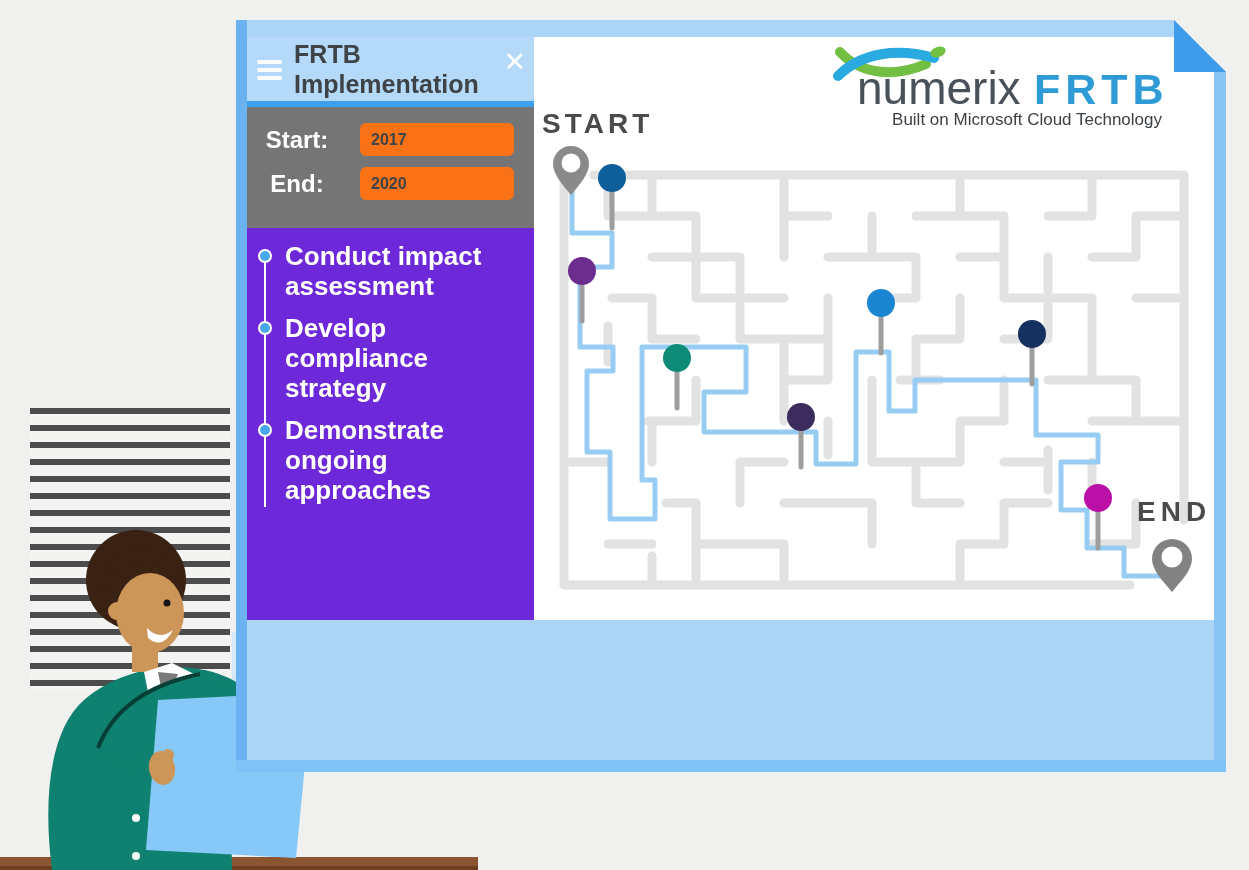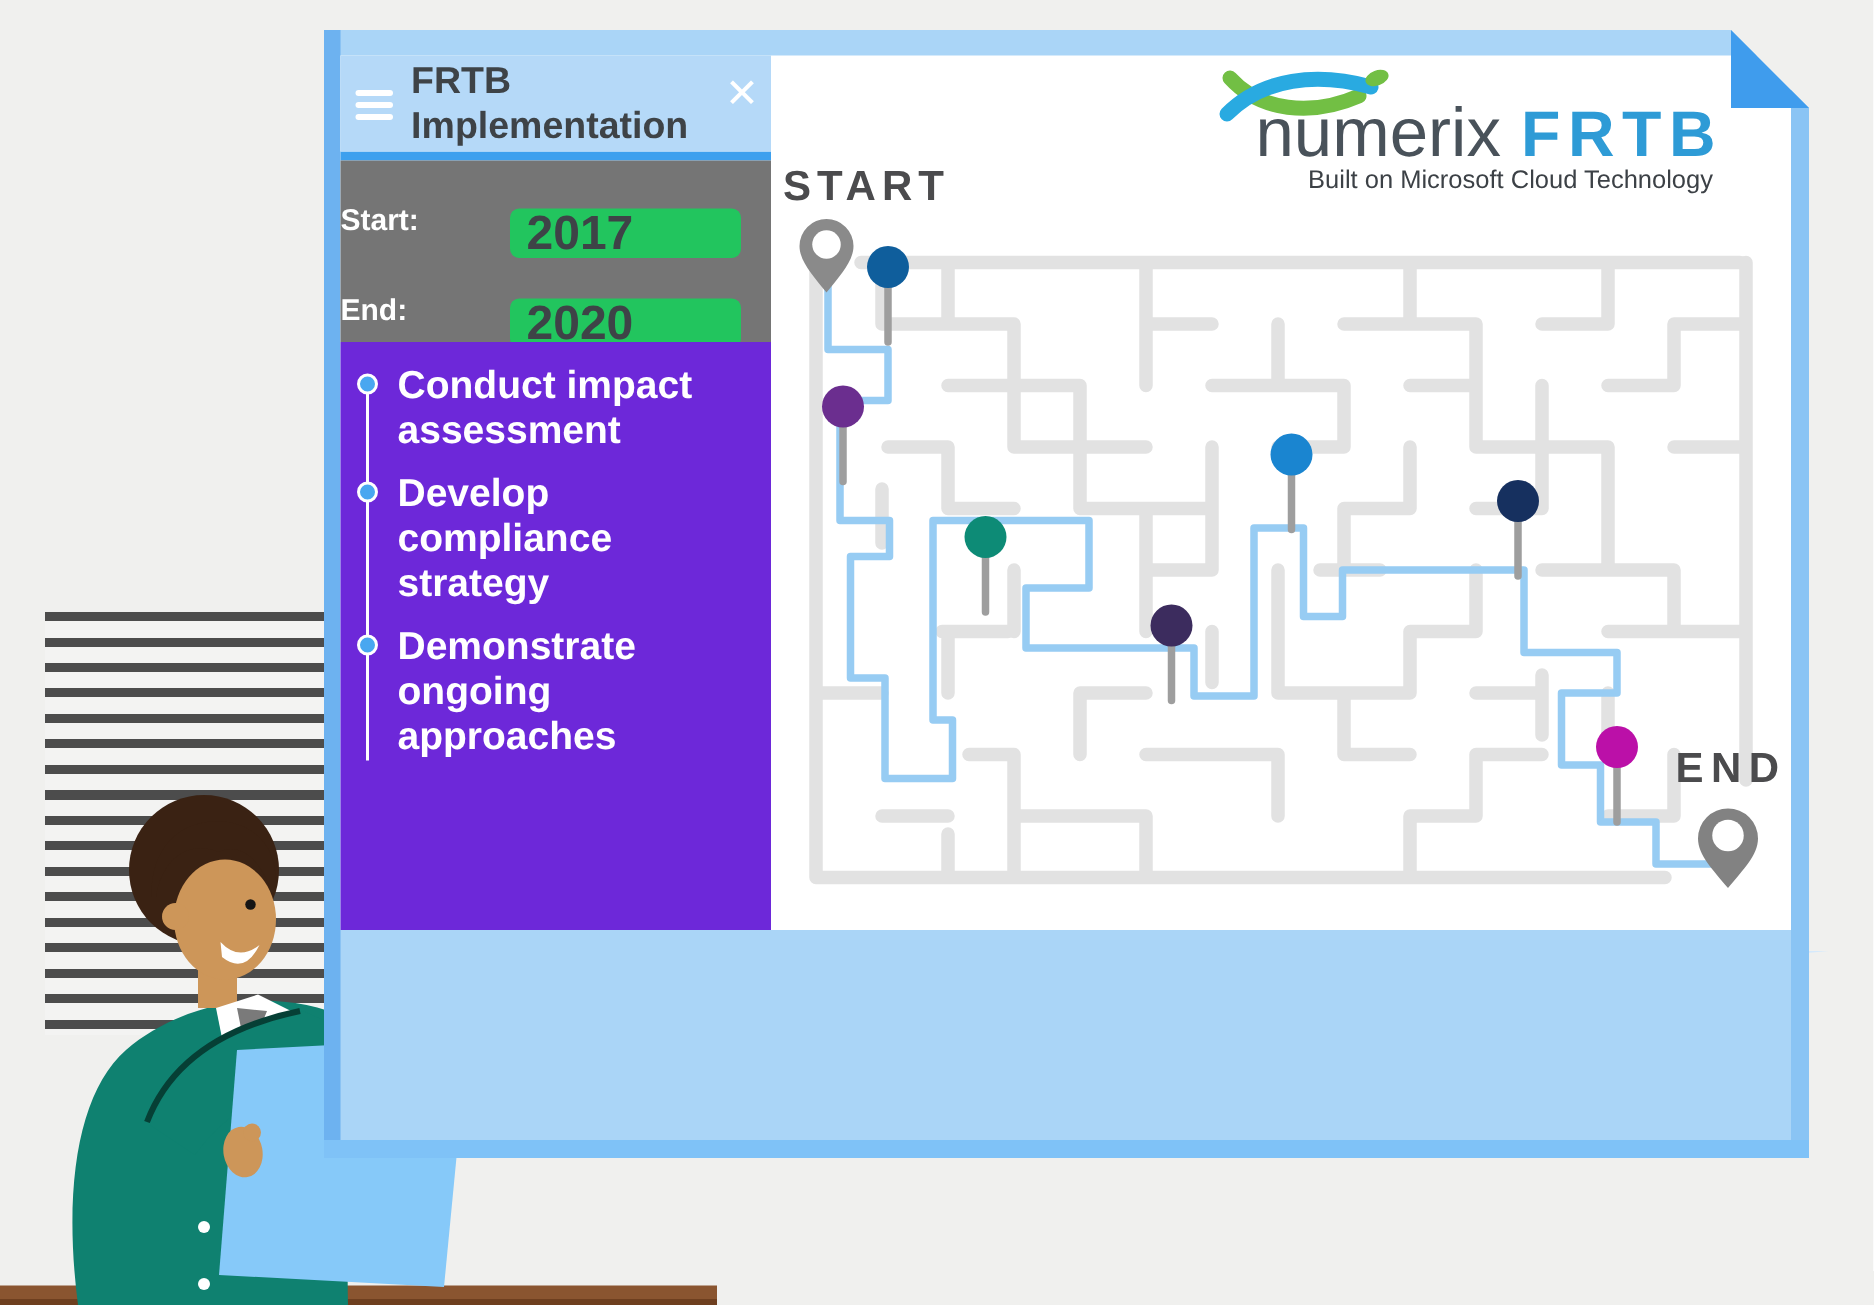--- a/index.html
+++ b/index.html
@@ -7,40 +7,40 @@
   .stage{position:relative;width:1249px;height:870px;background:#f0f0ee;overflow:hidden;}
 
   
   .blinds{position:absolute;left:30px;top:408px;width:200px;height:282px;
     background:repeating-linear-gradient(#4c4c4c 0 6px,#f3f3f2 6px 17px);}
 
   .backdrop{position:absolute;left:0;top:0;}
   .person-svg{position:absolute;left:0;top:490px;}
 
   
-  .appwin{position:absolute;left:216px;top:20px;width:990px;height:752px;background:#aad5f7;}
+  .appwin{position:absolute;left:236px;top:20px;width:990px;height:752px;background:#aad5f7;}
   .appwin .frame-left{position:absolute;left:0;top:0;width:11px;height:100%;background:#6db2f0;}
   .appwin .frame-bottom{position:absolute;left:0;bottom:0;width:100%;height:12px;background:#7fc2f7;}
   .appwin .frame-right{position:absolute;right:0;top:0;width:12px;height:100%;background:#8ac4f4;}
   .canvas{position:absolute;left:11px;top:17px;width:967px;height:583px;background:#ffffff;}
   .dogear{position:absolute;top:0;right:0;}
 
   
   .sidebar{position:absolute;left:11px;top:17px;width:287px;height:583px;display:flex;flex-direction:column;}
   .sb-header{height:64px;background:#b5d9f8;position:relative;display:flex;align-items:center;flex:none;}
   .hamburger{width:27px;margin:2px 0 0 10px;cursor:pointer;}
   .hamburger span{display:block;height:4px;border-radius:2px;background:#fff;margin:4px 0;}
   .sb-title{font-size:25px;font-weight:700;color:#3e4347;line-height:1.2;margin-left:12px;}
   .sb-close{position:absolute;right:8px;top:12px;font-size:27px;color:#fff;line-height:1;cursor:pointer;font-weight:400;}
   .sb-strip{height:6px;background:#3da0ee;flex:none;}
   .sb-gray{height:121px;background:#757575;flex:none;padding-top:16px;box-sizing:border-box;}
   .gp-row{display:flex;align-items:center;margin-bottom:11px;}
-  .gp-label{width:100px;text-align:left;color:#fff;font-size:20px;font-weight:600;margin-right:13px;}
-  .gp-input{width:132px;height:33px;border:none;border-radius:6px;background:#22c55e;color:#3e4347;
-    font-size:32px;font-weight:600;padding:0 11px;font-family:"Liberation Sans",sans-serif;margin-top:16px;}
+  .gp-label{width:100px;text-align:center;color:#fff;font-size:24px;font-weight:600;margin-right:13px;}
+  .gp-input{width:132px;height:33px;border:none;border-radius:6px;background:#f97316;color:#3e4347;
+    font-size:16px;font-weight:600;padding:0 11px;font-family:"Liberation Sans",sans-serif;}
   .sb-body{flex:1;background:#6d28d9;padding-top:13px;box-sizing:border-box;}
   .checklist{position:relative;margin:0;padding:0 8px 0 0;list-style:none;}
   .checklist::before{content:"";position:absolute;left:17px;top:12px;height:calc(100% - 10px);width:2px;background:#fff;}
   .checklist li{position:relative;padding-left:38px;color:#fff;font-size:26px;font-weight:700;
     line-height:30px;margin-bottom:12px;white-space:pre-line;cursor:pointer;}
   .checklist li::before{content:"";position:absolute;left:11px;top:8px;width:10px;height:10px;
     border:2.5px solid #fff;border-radius:50%;background:#49a7f0;}
 
   .maze-svg{position:absolute;left:298px;top:17px;}
   svg text{font-family:"Liberation Sans","DejaVu Sans",sans-serif;}

